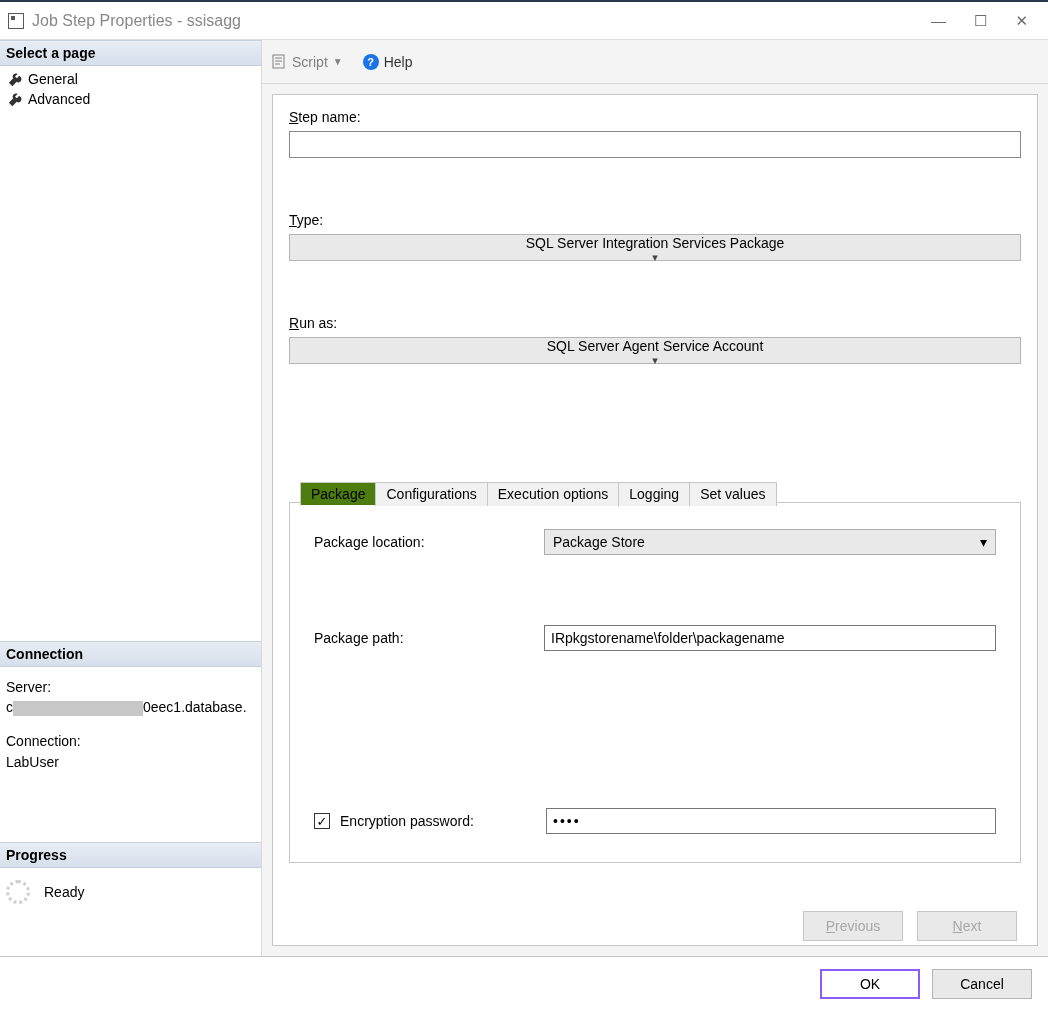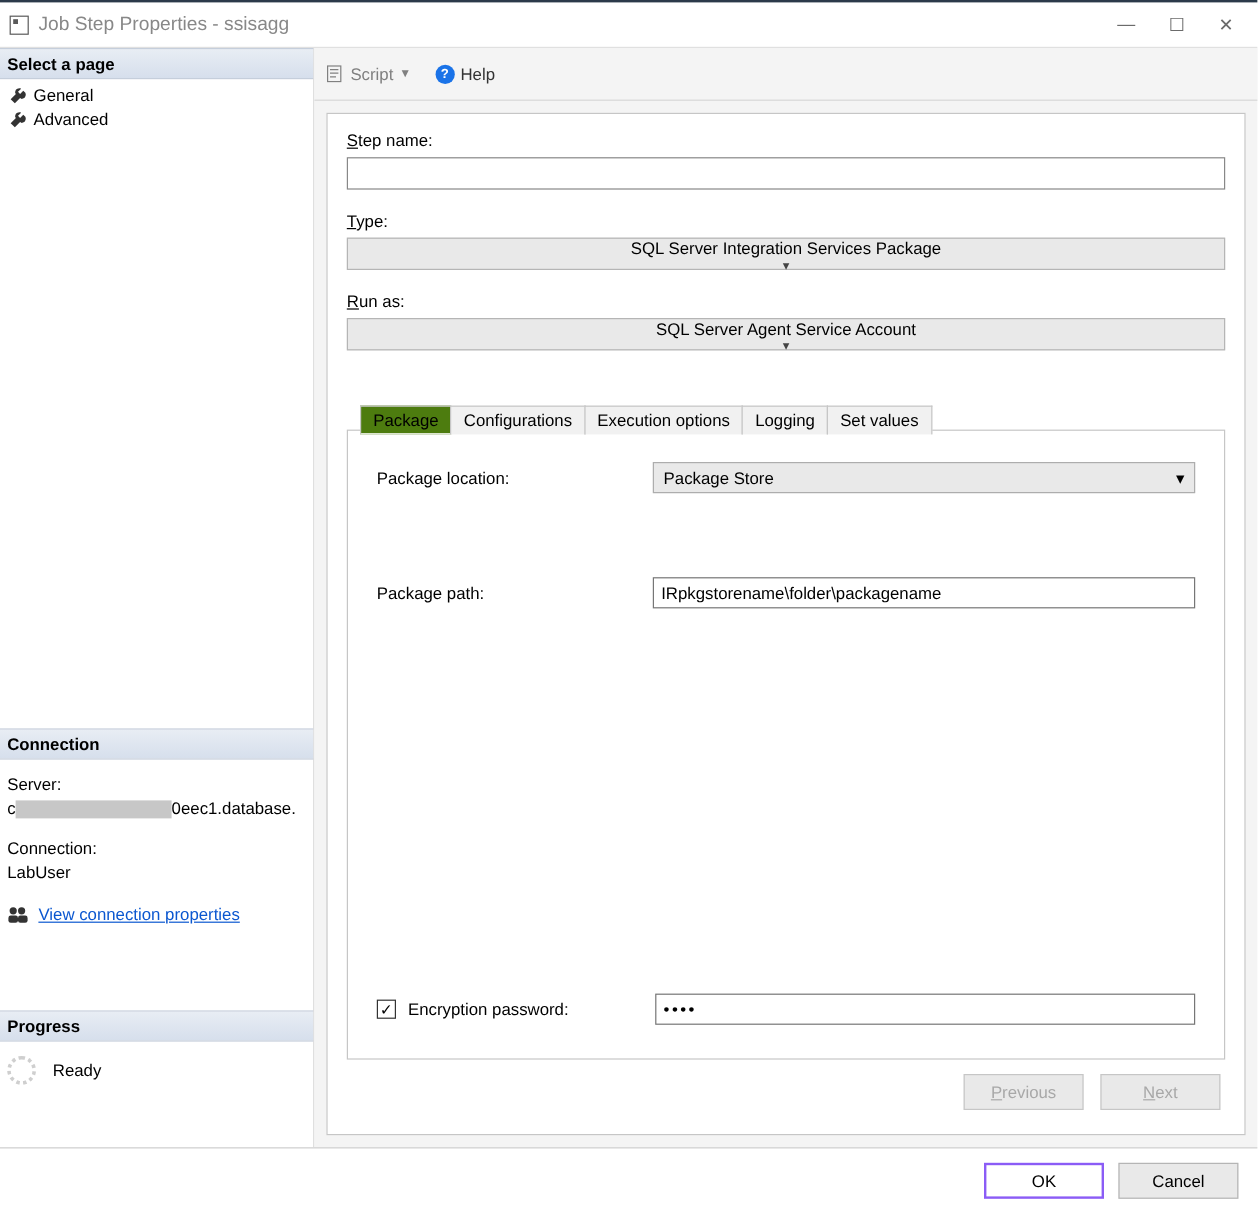--- a/index.html
+++ b/index.html
@@ -108,22 +108,22 @@
 .toolbar .script-btn .txt { color:#808080; }
 .toolbar .help-btn .circ {
   width:16px; height:16px; border-radius:50%; background:#1a73e8; color:#fff;
   display:flex; align-items:center; justify-content:center; font-size:11px; font-weight:bold;
 }
 .content-area {
   flex:1;
   margin:10px;
   background:#fff;
   border:1px solid #c6c6c6;
-  padding:14px 16px 20px 16px;
-  display:flex; flex-direction:column;
+  padding:14px 16px 4px 16px;
+  display:flex; flex-direction:column;gap:36px;
 }
 .field-block { margin-bottom: 18px; }
 .lbl { font-size:14px; color:#000; margin-bottom:6px; display:block; }
 .lbl .ul { text-decoration: underline; }
 .txt-input, .combo {
   width:100%; height:27px; border:1px solid #888; background:#fff;
   font-size:14px; padding:0 6px;flex-direction:column;
 }
 .combo {
   background:#e9e9e9;
@@ -240,29 +240,20 @@
 
     <div class="spacer-grow"></div>
 
     <div class="section-header">Connection</div>
     <div class="conn-body">
       <div>Server:</div>
       <div>c<span class="redact"></span><span>0eec1.database.</span></div>
       <div style="height:14px"></div>
       <div>Connection:</div>
       <div>LabUser</div>
-      <div class="conn-link">
-        <svg class="people-icon" viewBox="0 0 18 16">
-            <circle cx="5" cy="5" r="3" fill="#333"></circle>
-            <circle cx="12" cy="5" r="3" fill="#333"></circle>
-            <rect x="1" y="9" width="8" height="6" rx="2" fill="#333"></rect>
-            <rect x="9" y="9" width="8" height="6" rx="2" fill="#333"></rect>
-          </svg>
-        <a href="#">View connection properties</a>
-      </div>
     </div>
 
     <div style="height:60px"></div>
 
     <div class="section-header">Progress</div>
     <div class="progress-body">
       <div class="spinner"></div>
       <div style="font-size:14px;">Ready</div>
     </div>
     <div style="height:40px"></div>

